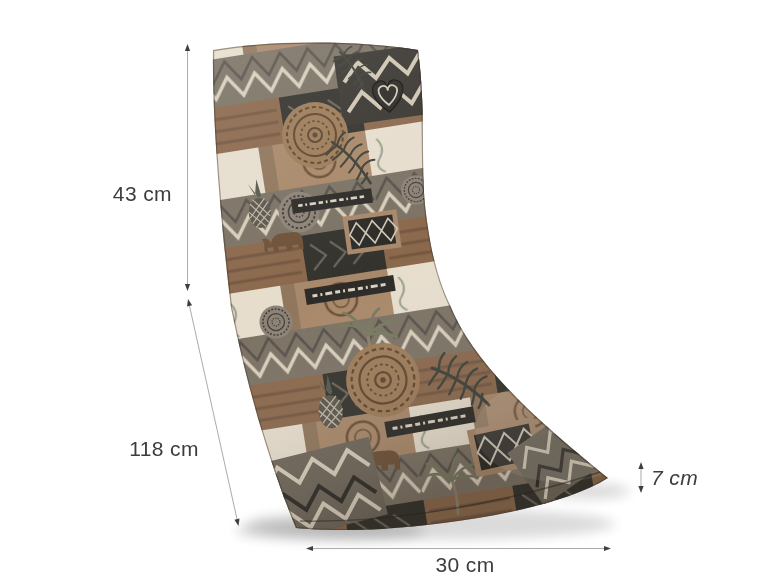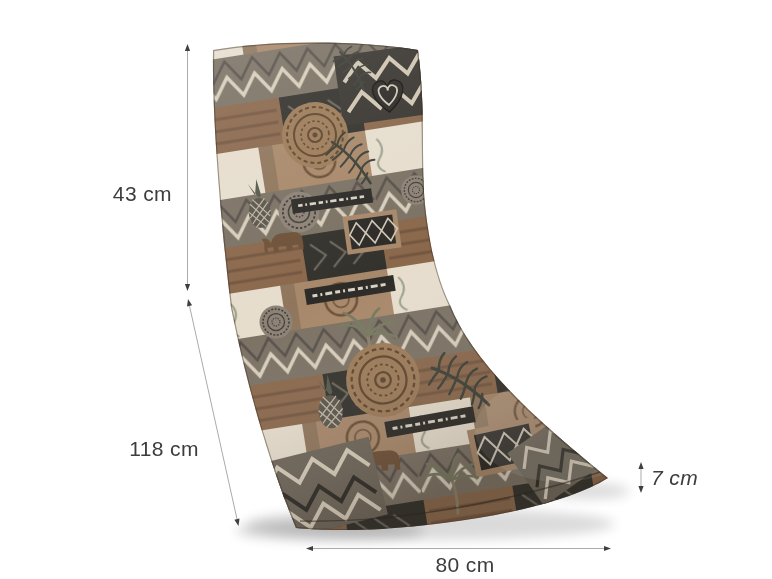--- a/index.html
+++ b/index.html
@@ -202,15 +202,15 @@
       </g>
     </g>
   </svg>
 
   <div class="dim-label" id="lbl-backrest">43 cm</div>
 
   <div class="dim-label" id="lbl-seat">118 cm</div>
 
   <div class="dim-label" id="lbl-thickness">7 cm</div>
 
-  <div class="dim-label" id="lbl-width">80 cm</div>
+  <div class="dim-label" id="lbl-width">30 cm</div>
 
 </div>
 
 </body></html>

